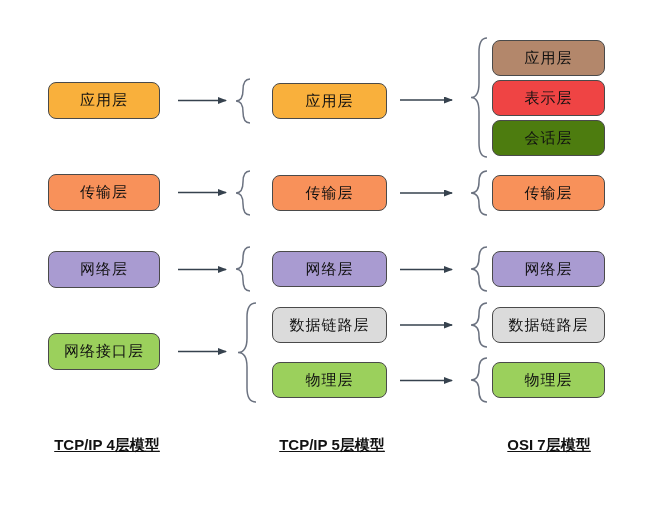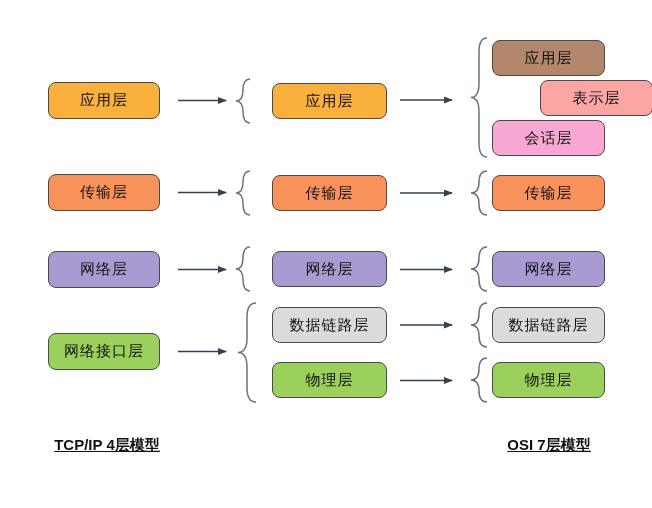--- a/index.html
+++ b/index.html
@@ -72,23 +72,24 @@
   <div class="node c1 t4-2" style="background-color: rgb(169, 155, 209);">网络层</div>
   <div class="node c1 t4-3" style="background-color: rgb(155, 208, 92);">网络接口层</div>
 
   <div class="node c2 t5-0" style="background-color: rgb(249, 176, 60);">应用层</div>
   <div class="node c2 t5-1" style="background-color: rgb(248, 145, 90);">传输层</div>
   <div class="node c2 t5-2" style="background-color: rgb(169, 155, 209);">网络层</div>
   <div class="node c2 t5-3" style="background-color: rgb(219, 219, 219);">数据链路层</div>
   <div class="node c2 t5-4" style="background-color: rgb(155, 208, 92);">物理层</div>
 
   <div class="node c3 o7-0" style="background-color: rgb(179, 135, 107);">应用层</div>
-  <div class="node c3 o7-1" style="background-color: #fca5a5; margin-left: 48px;">表示层</div>
-  <div class="node c3 o7-2" style="background-color: #f9a8d4;">会话层</div>
+  <div class="node c3 o7-1" style="background-color: #ef4444;">表示层</div>
+  <div class="node c3 o7-2" style="background-color: #4d7c0f;">会话层</div>
   <div class="node c3 o7-3" style="background-color: rgb(248, 145, 90);">传输层</div>
   <div class="node c3 o7-4" style="background-color: rgb(169, 155, 209);">网络层</div>
   <div class="node c3 o7-5" style="background-color: rgb(219, 219, 219);">数据链路层</div>
   <div class="node c3 o7-6" style="background-color: rgb(155, 208, 92);">物理层</div>
 
   <div class="caption cap1">TCP/IP 4层模型</div>
+  <div class="caption cap2">TCP/IP 5层模型</div>
   <div class="caption cap3">OSI 7层模型</div>
 
 </div>
 
 </body></html>

